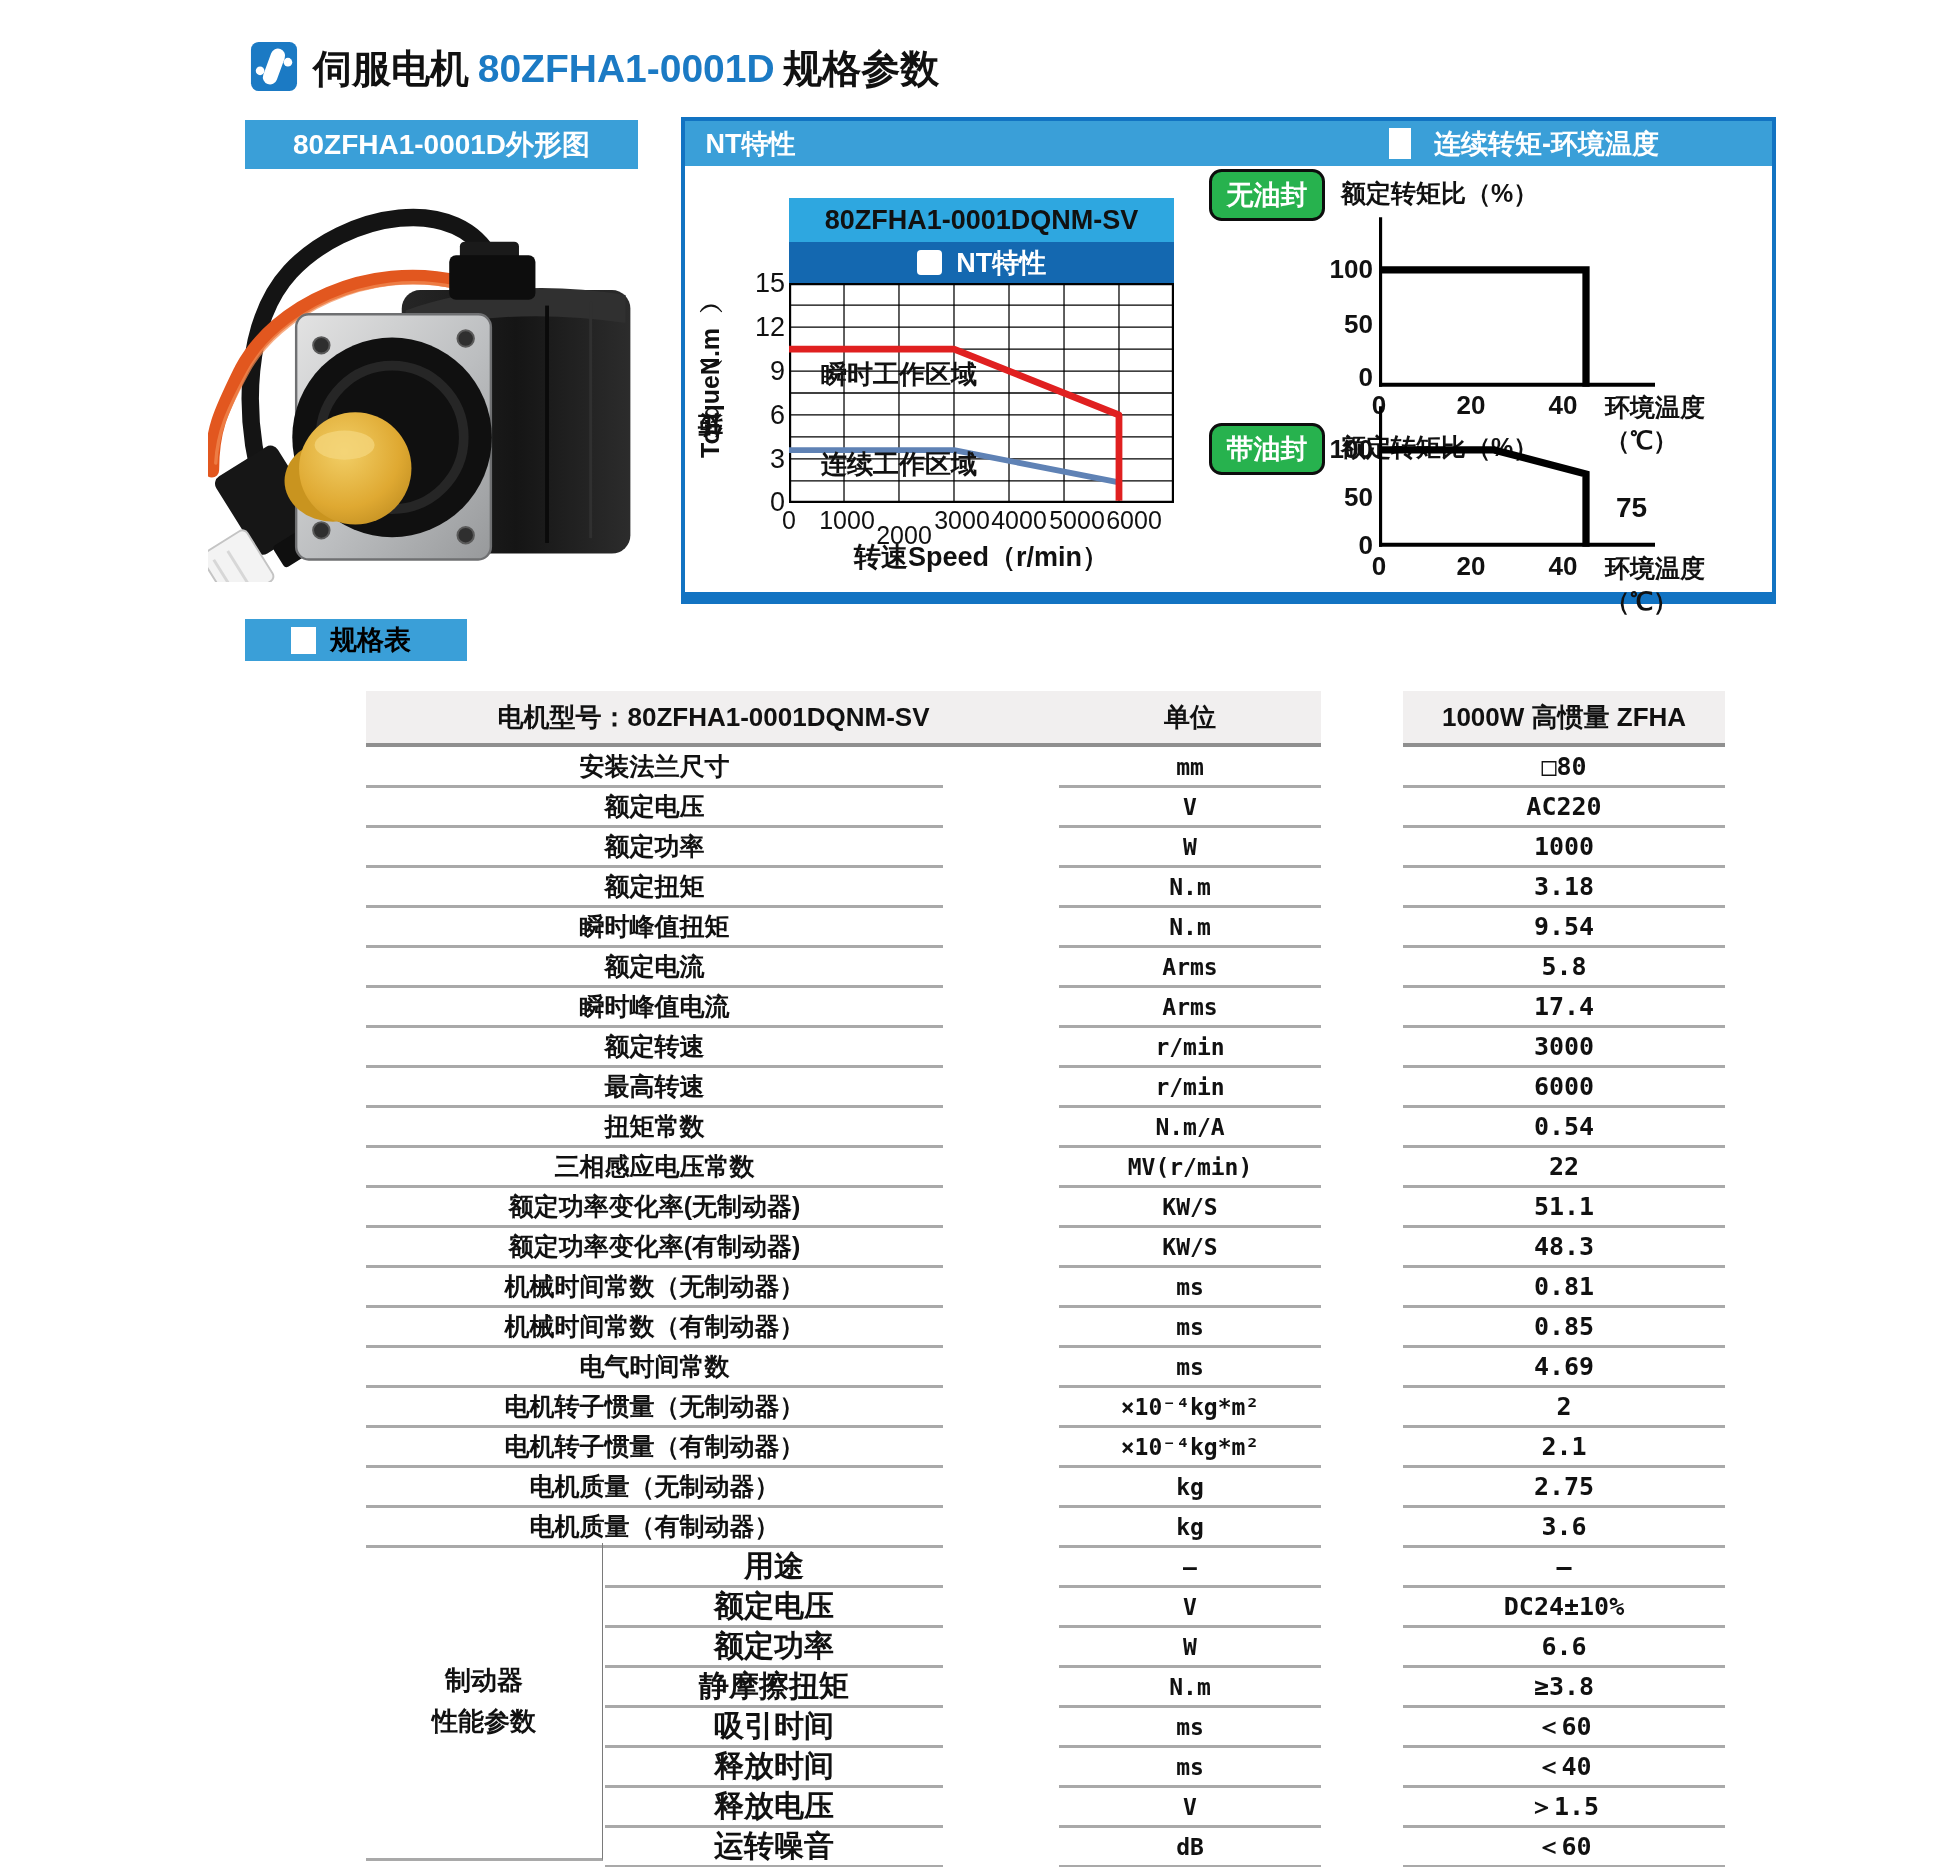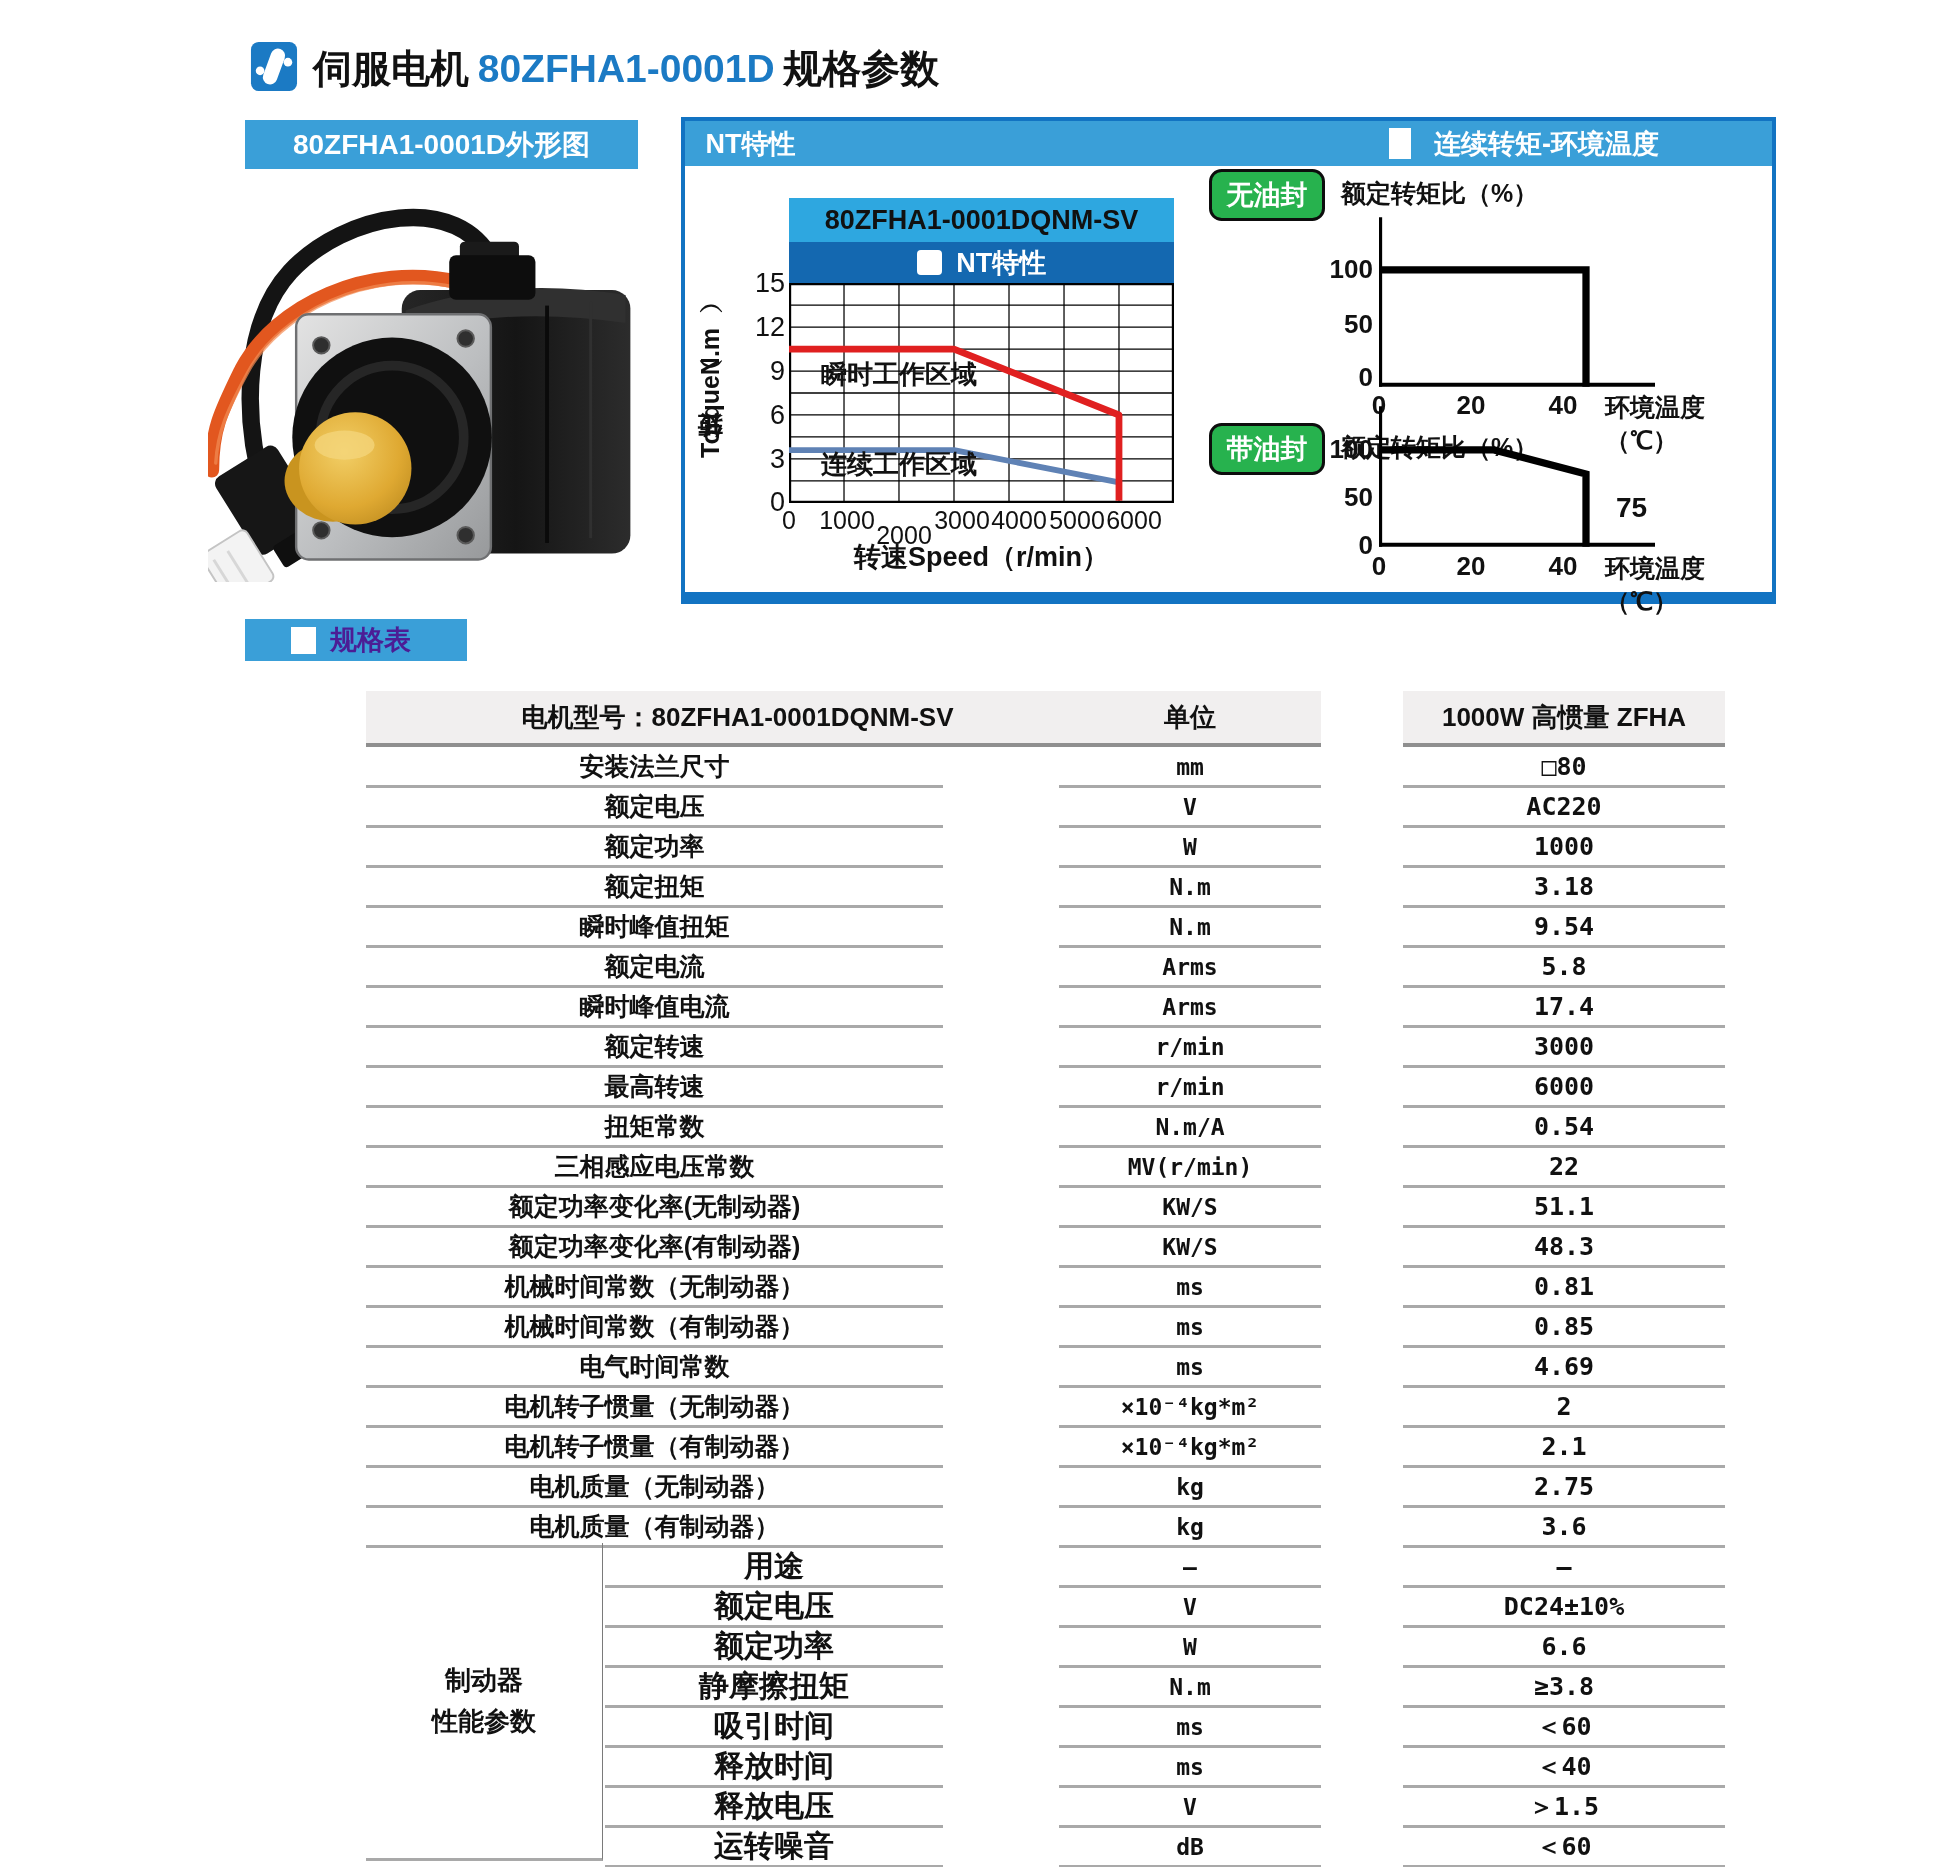--- a/index.html
+++ b/index.html
@@ -36,21 +36,21 @@
   .badge{width:116px;height:52px;background:var(--green-badge);border:3.9px solid #0d0d0d;border-radius:12.6px;
          box-sizing:border-box;display:flex;align-items:center;justify-content:center;color:#fff;
          font-size:27px;font-weight:bold;}
   .sm-title{font-size:25px;font-weight:bold;}
   .sm-ytick{width:73px;text-align:right;font-size:26px;line-height:29px;font-weight:bold;}
   .sm-xtick{width:58px;text-align:center;font-size:26px;line-height:28px;font-weight:bold;}
   
   .spec-bar{left:245px;top:619px;width:222px;height:42px;background:var(--header-bar);}
   .spec-bar .wsq{position:absolute;left:46px;top:7.8px;width:25px;height:27px;}
   .spec-bar .txt{position:absolute;left:85px;top:0;height:42px;display:flex;align-items:center;
-                 color:#4c1d95;font-size:27px;font-weight:bold;}
+                 color:#000000;font-size:27px;font-weight:bold;}
   
   .table{left:366px;top:691px;width:1359px;height:1170px;}
   .th{position:absolute;top:0;height:52px;background:#f1efef;border-bottom:4.8px solid #8f8f8f;
       display:flex;align-items:center;justify-content:center;font-size:26px;font-weight:bold;box-sizing:content-box;}
   .rows{position:absolute;left:0;top:57px;width:100%;}
   .trow{position:relative;height:40px;}
   .c{position:absolute;top:0;height:40px;box-sizing:border-box;border-bottom:3.4px solid #a9a9a9;
      display:flex;align-items:center;justify-content:center;white-space:nowrap;}
   .c1{left:0;width:577px;font-size:25px;font-weight:bold;}
   .c1b{left:239px;width:338px;font-size:30px;font-weight:bold;}
@@ -224,21 +224,21 @@
     <div class="abs sm-xtick" style="left:849px;top:431px;">40</div>
     <div class="abs sm-title" style="left:920px;top:431px;">环境温度（℃）</div>
   </div>
 
   <div class="abs spec-bar">
     <span class="wsq"></span>
     <span class="txt">规格表</span>
   </div>
 
   <div class="abs table">
-    <div class="th" style="left:0;width:695px;padding-left:24px;">电机型号：80ZFHA1-0001DQNM-SV</div>
+    <div class="th" style="left:0;width:695px;">电机型号：80ZFHA1-0001DQNM-SV</div>
     <div class="th" style="left:693px;width:262px;">单位</div>
     <div class="th" style="left:1037px;width:322px;">1000W 高惯量 ZFHA</div>
 
     <div class="rows">
       <div class="trow">
           <div class="c c1">安装法兰尺寸</div>
           <div class="c c2 mono">mm</div>
           <div class="c c3 mono">□80</div>
         </div>
       <div class="trow">

